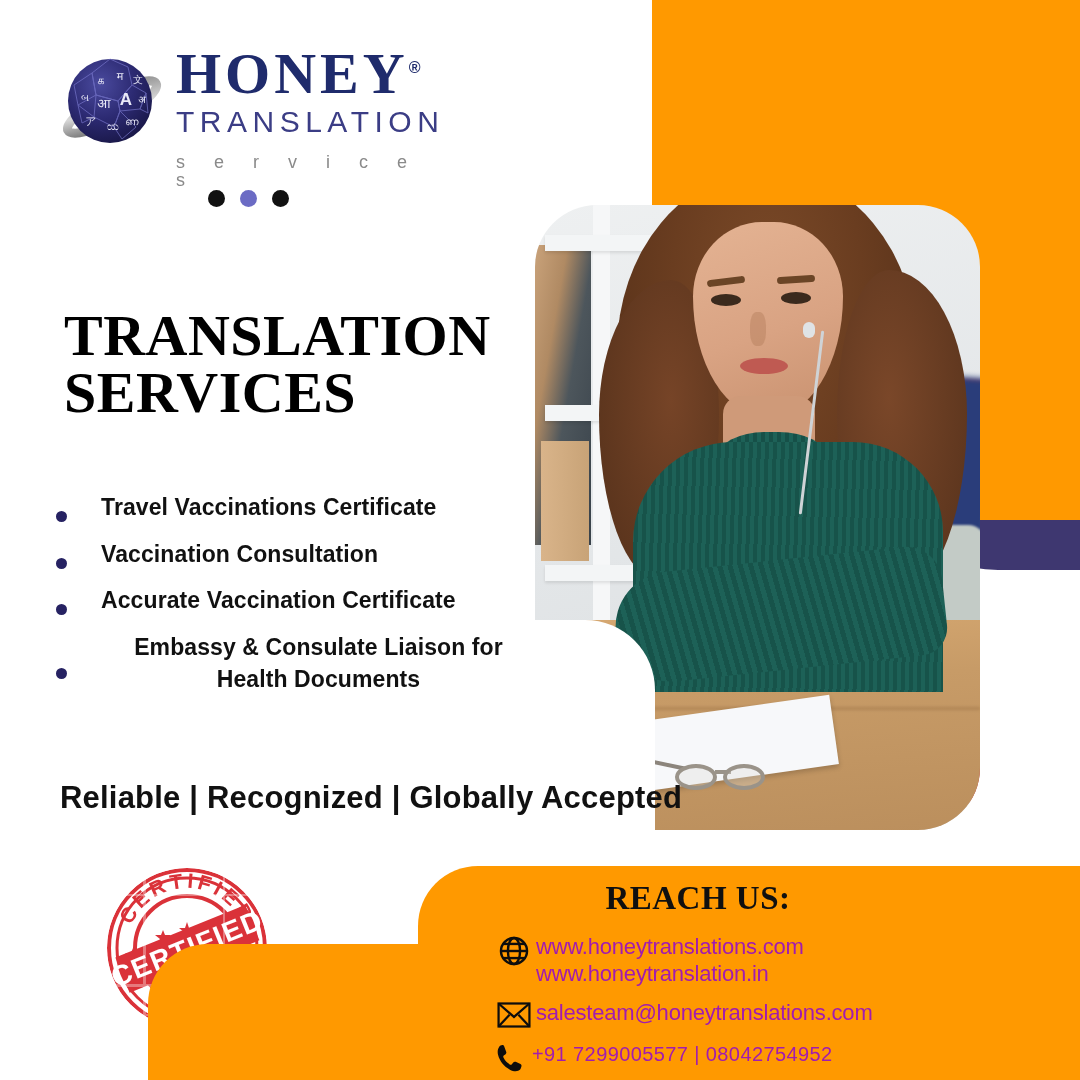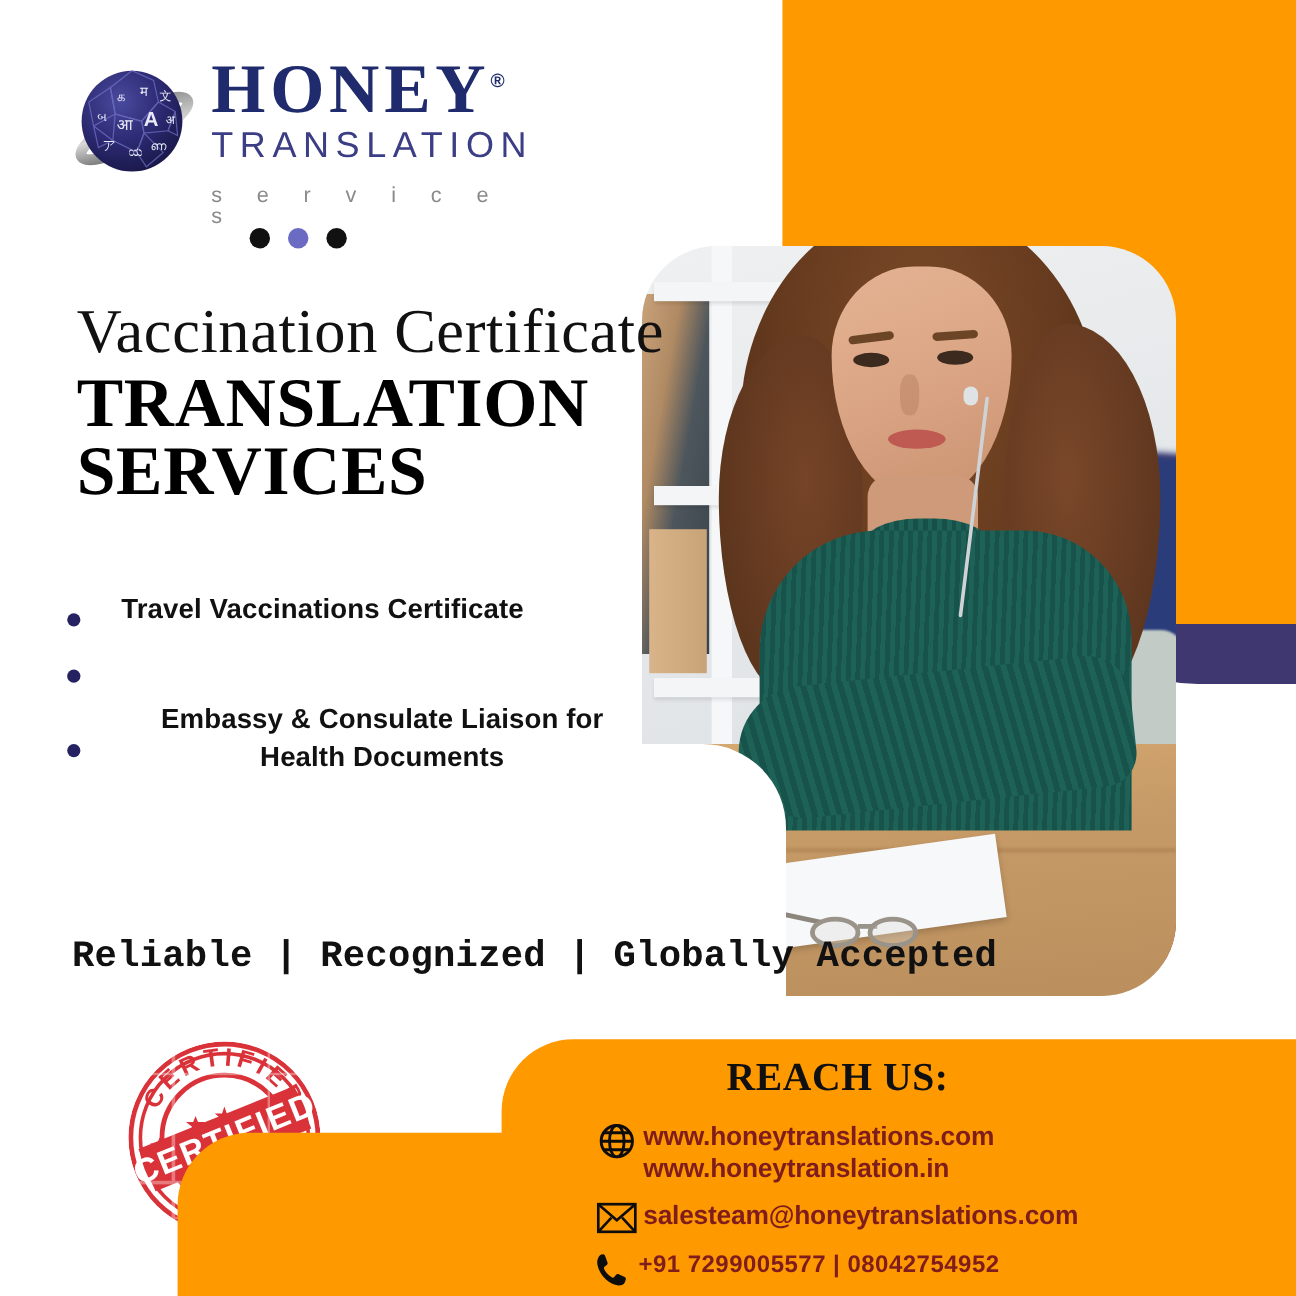--- a/index.html
+++ b/index.html
@@ -237,21 +237,21 @@
     margin-top:19px; margin-right:34px;
   }
   .bullet-text {
     font-family:"Liberation Sans", sans-serif;
     font-size:23px; font-weight:700; color:#111111;
     line-height:1.38; letter-spacing:.1px;text-align:center;
   }
 
   .tagline {
     position:absolute; left:60px; top:780px;
-    font-family:Liberation Mono, monospace;
+    font-family:Liberation Sans, sans-serif;
     font-size:31px; font-weight:700; color:#111111;
     letter-spacing:.2px; white-space:nowrap;
   }
 
   
   .stamp { position:absolute; left:103px; top:864px; width:168px; height:168px; }
 
   
   .footer-wrap { position:absolute; left:0; top:866px; width:876px; height:214px; }
   .footer-main {
@@ -273,21 +273,21 @@
     text-align:center;
     font-family:"Liberation Serif", serif;
     font-size:33px; font-weight:700; color:#101010;
     letter-spacing:.5px;
   }
   .contact-list { position:absolute; left:492px; top:68px; width:560px; }
   .contact-row { display:flex; align-items:flex-start; margin-bottom:12px; }
   .c-icon { width:44px; flex:0 0 auto; display:flex; align-items:flex-start; justify-content:center; }
   .c-text {
     font-family:"Liberation Sans", sans-serif;
-    font-size:22px; font-weight:700; color:#7f1d1d;
+    font-size:22px; font-weight:400; color:#a21caf;
     line-height:1.22; letter-spacing:-.2px;
   }
   .c-text .line2 { display:block; }
   .phone-text { font-size:20px; letter-spacing:.4px; }
 </style>
 </head>
 <body>
 
 <div id="poster">
 
@@ -384,33 +384,37 @@
       <div class="logo-serv">s e r v i c e s</div>
     </div>
   </div>
 
   <div class="dots">
     <div class="dot" style="background:#111111"></div>
     <div class="dot" style="background:#6B6BC4"></div>
     <div class="dot" style="background:#111111"></div>
   </div>
 
-  <div class="h-script">Vaccination Certificate</div>
   <div class="h-main">
     <div>TRANSLATION</div>
     <div>SERVICES</div>
   </div>
 
   <div class="bullets">
     <div class="bullet-row">
       <span class="bullet-dot"></span>
       <span class="bullet-text">Travel Vaccinations Certificate</span>
     </div>
     <div class="bullet-row">
       <span class="bullet-dot"></span>
+      <span class="bullet-text">Vaccination Consultation</span>
+    </div>
+    <div class="bullet-row">
+      <span class="bullet-dot"></span>
+      <span class="bullet-text">Accurate Vaccination Certificate</span>
     </div>
     <div class="bullet-row">
       <span class="bullet-dot" style="margin-top:36px"></span>
       <span class="bullet-text">Embassy &amp; Consulate Liaison for Health Documents</span>
     </div>
   </div>
 
   <div class="tagline">Reliable  |  Recognized  |  Globally Accepted</div>
 
   <svg class="stamp" viewBox="0 0 168 168">

